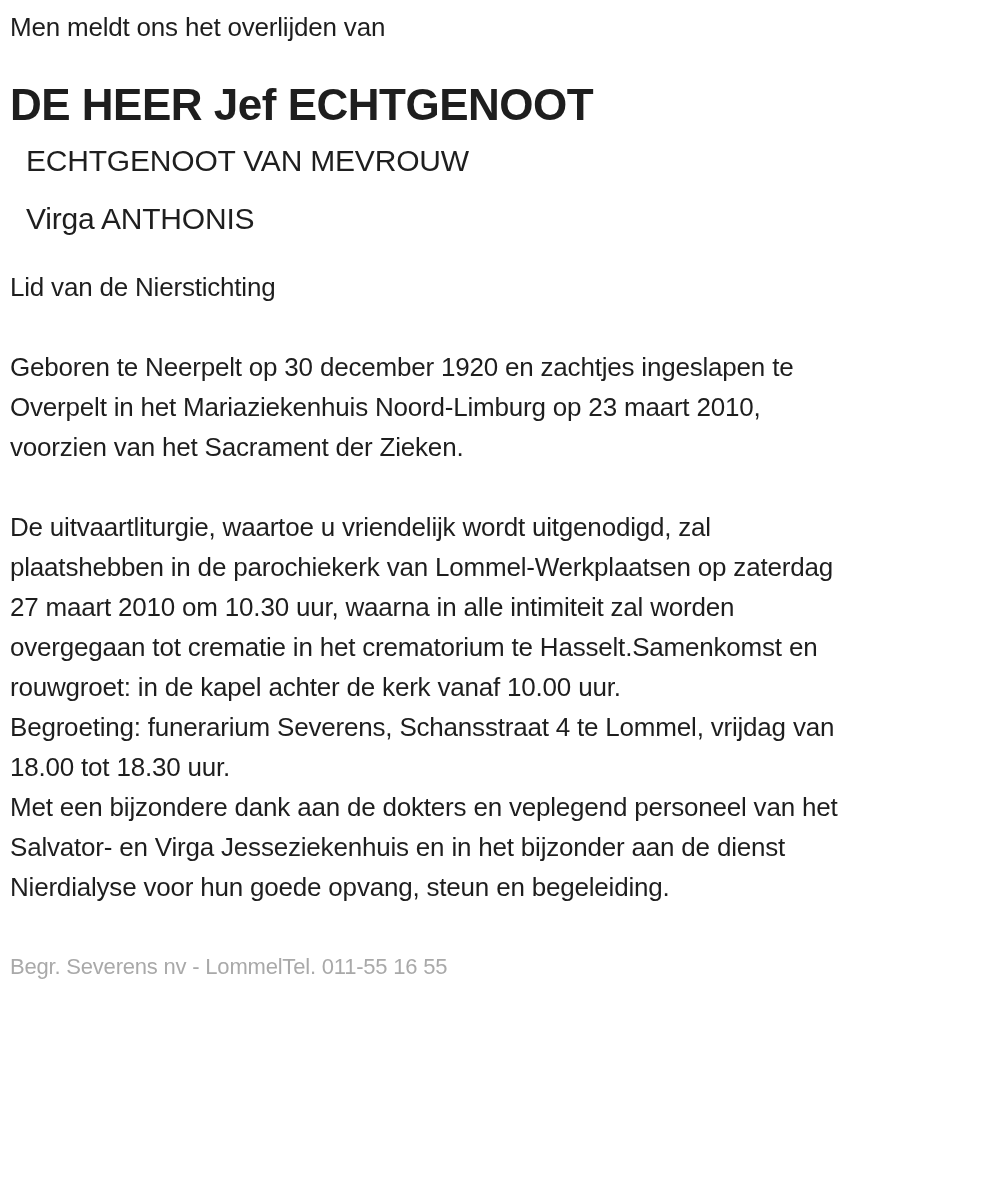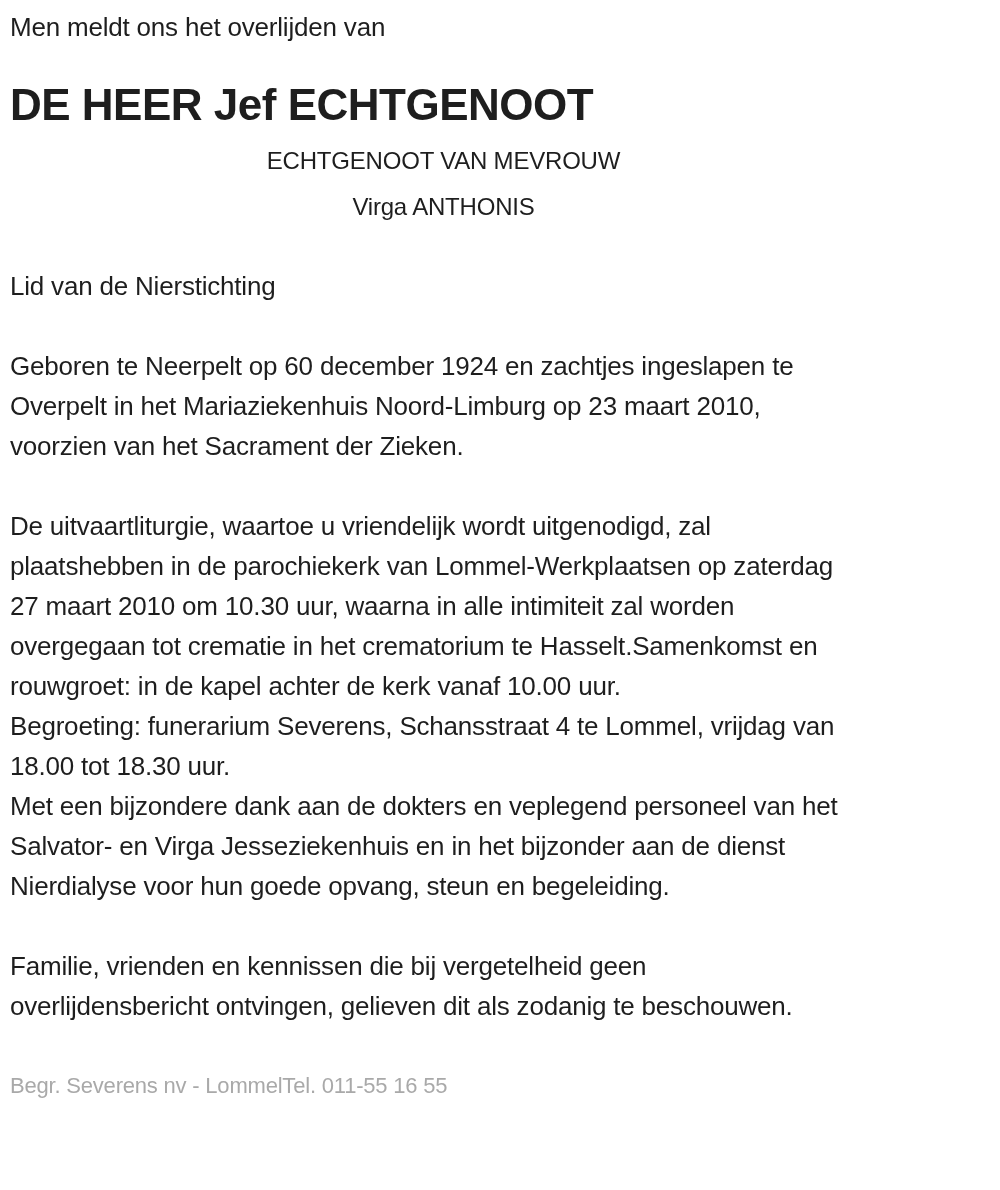--- a/index.html
+++ b/index.html
@@ -27,38 +27,37 @@
     letter-spacing: -0.2px;
   }
   .deceased-name {
     font-size: 44px;
     line-height: 46px;
     font-weight: 700;
     margin: 40px 0 0 0;
     letter-spacing: -0.5px;
   }
   .spouse-line {
-    font-size: 24px;
+    font-size: 30px;
     line-height: 42px;
-    margin: 4px;
+    margin: 16px;
     letter-spacing: -0.2px;
-    text-align: center;
   }
   .spouse-title {
     margin-top: 12px;
   }
   .para {
     font-size: 26px;
     line-height: 40px;
     margin: 40px 0 0 0;
     letter-spacing: -0.2px;
     white-space: pre-line;
   }
   .membership {
-    margin-top: 38px;
+    margin-top: 27px;
   }
   .footer {
     font-size: 22px;
     line-height: 40px;
     margin: 40px 0 0 0;
     letter-spacing: -0.2px;
   }
 </style>
 </head>
 <body style="color: rgb(30, 30, 30); background: rgb(255, 255, 255);">
@@ -67,33 +66,31 @@
   <p class="intro">Men meldt ons het overlijden van</p>
 
   <h1 class="deceased-name">DE HEER Jef ECHTGENOOT</h1>
 
   <p class="spouse-line spouse-title">ECHTGENOOT VAN MEVROUW</p>
 
   <p class="spouse-line">Virga ANTHONIS</p>
 
   <p class="para membership">Lid van de Nierstichting</p>
 
-  <p class="para">Geboren te Neerpelt op 60 december 1924 en zachtjes ingeslapen te
+  <p class="para">Geboren te Neerpelt op 30 december 1920 en zachtjes ingeslapen te
 Overpelt in het Mariaziekenhuis Noord-Limburg op 23 maart 2010,
 voorzien van het Sacrament der Zieken.</p>
 
   <p class="para">De uitvaartliturgie, waartoe u vriendelijk wordt uitgenodigd, zal
 plaatshebben in de parochiekerk van Lommel-Werkplaatsen op zaterdag
 27 maart 2010 om 10.30 uur, waarna in alle intimiteit zal worden
 overgegaan tot crematie in het crematorium te Hasselt.Samenkomst en
 rouwgroet: in de kapel achter de kerk vanaf 10.00 uur.
 Begroeting: funerarium Severens, Schansstraat 4 te Lommel, vrijdag van
 18.00 tot 18.30 uur.
 Met een bijzondere dank aan de dokters en veplegend personeel van het
 Salvator- en Virga Jesseziekenhuis en in het bijzonder aan de dienst
 Nierdialyse voor hun goede opvang, steun en begeleiding.</p>
 
 
-  <p class="para">Familie, vrienden en kennissen die bij vergetelheid geen
-overlijdensbericht ontvingen, gelieven dit als zodanig te beschouwen.</p>
 
   <p class="footer" style="color: rgb(169, 169, 169);">Begr. Severens nv - LommelTel. 011-55 16 55</p>
 </div>
 
 </body></html>

